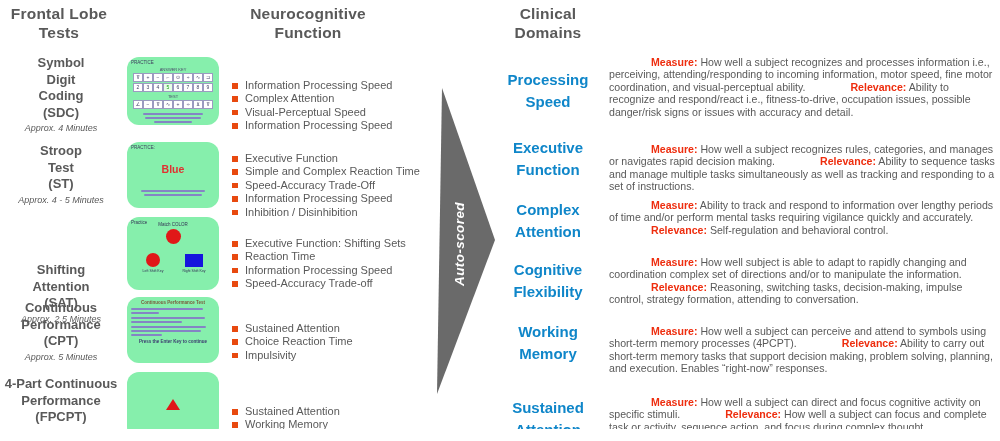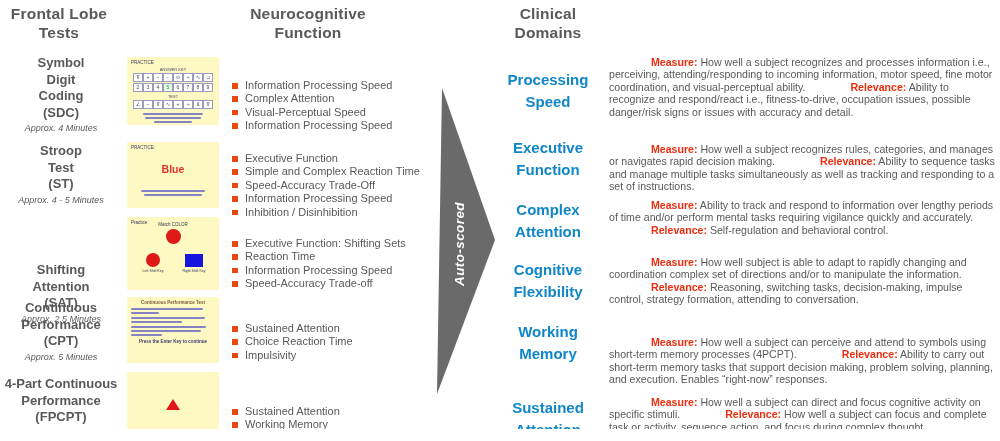--- a/index.html
+++ b/index.html
@@ -10,21 +10,21 @@
        color:#595959;text-align:center;white-space:pre-line;letter-spacing:.2px;}
   .hdr-tests{left:0;width:118px;}
   .hdr-fn{left:228px;width:160px;}
   .hdr-dom{left:486px;width:124px;}
   
   .test{position:absolute;left:0;width:122px;text-align:center;color:#595959;}
   .test-name{font-weight:bold;font-size:13px;line-height:16.5px;white-space:pre-line;}
   .test-duration{font-style:italic;font-size:9px;margin-top:2px;color:#595959;}
   .t0{top:55px;} .t1{top:143px;} .t2{top:222px;margin-top:40px;} .t3{top:300px;} .t4{top:376px;}
   
-  .thumb{position:absolute;left:127px;width:92px;background:#fef9c3;border-radius:1px;overflow:hidden;}
+  .thumb{position:absolute;left:127px;width:92px;background:#86efac;border-radius:12px;overflow:hidden;}
   .th-sdc{top:57px;height:68px;} .th-st{top:142px;height:66px;} .th-sat{top:217px;height:73px;}
   .th-cpt{top:297px;height:66px;} .th-fpcpt{top:372px;height:67px;}
   .tiny-label{font-size:4.5px;color:#3c3c5c;padding:3px 0 0 4px;}
   .tiny-center{font-size:4px;color:#4a4a6a;text-align:center;margin-top:2px;}
   .cell-row{display:flex;justify-content:center;margin-top:1px;}
   .cell{width:8px;height:7px;background:#fff;border:0.5px solid #9b9bc0;font-size:5px;
         line-height:7px;text-align:center;color:#44446a;}
   .cell.hl{color:#1a9c1a;background:#e6ffe6;}
   .fineprint{margin-top:4px;}
   .bar{display:block;height:2px;background:#8484c4;border-radius:1px;margin:2px auto;}
@@ -54,21 +54,21 @@
   .fn-item::before{content:'';position:absolute;left:1px;top:4px;width:5.5px;height:5.5px;background:#e8490f;}
   
   .arrow-wrap{position:absolute;left:432px;top:86px;width:68px;height:310px;}
   .arrow-wrap svg{display:block;}
   
   .domain-label{position:absolute;left:486px;width:124px;text-align:center;font-weight:bold;
                 font-size:15px;line-height:22px;color:#0f86c9;white-space:pre-line;}
   .d0{top:69px;} .d1{top:137px;} .d2{top:199px;} .d3{top:259px;} .d4{top:321px;} .d5{top:397px;}
   
   .desc{position:absolute;left:609px;width:388px;font-size:10.6px;line-height:12.4px;color:#595959;}
-  .p0{top:56px;} .p1{top:143px;} .p2{top:199px;} .p3{top:256px;} .p4{top:325px;margin-top:11px;} .p5{top:396px;}
+  .p0{top:56px;} .p1{top:143px;} .p2{top:199px;} .p3{top:256px;} .p4{top:325px;} .p5{top:396px;}
   .desc .em{color:#ee2d0e;font-weight:bold;padding-left:42px;}
 </style>
 </head>
 <body>
 
 <div class="canvas">
 
   <div class="hdr hdr-tests">Frontal Lobe
 Tests</div>
   <div class="hdr hdr-fn">Neurocognitive

